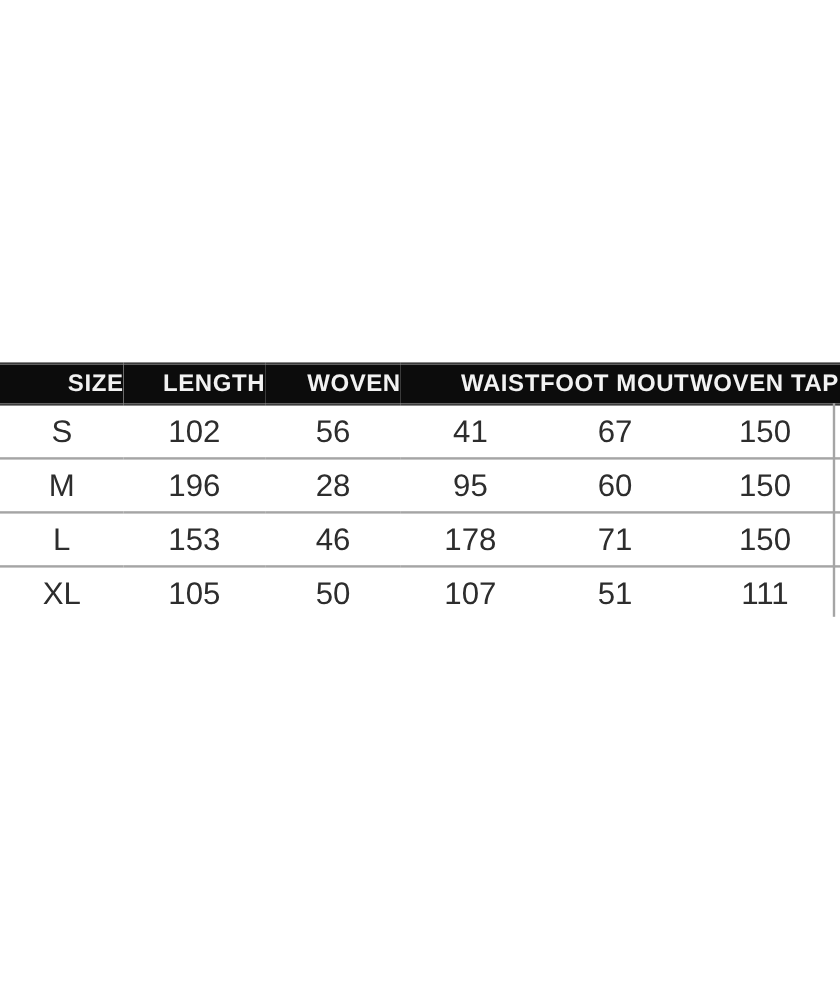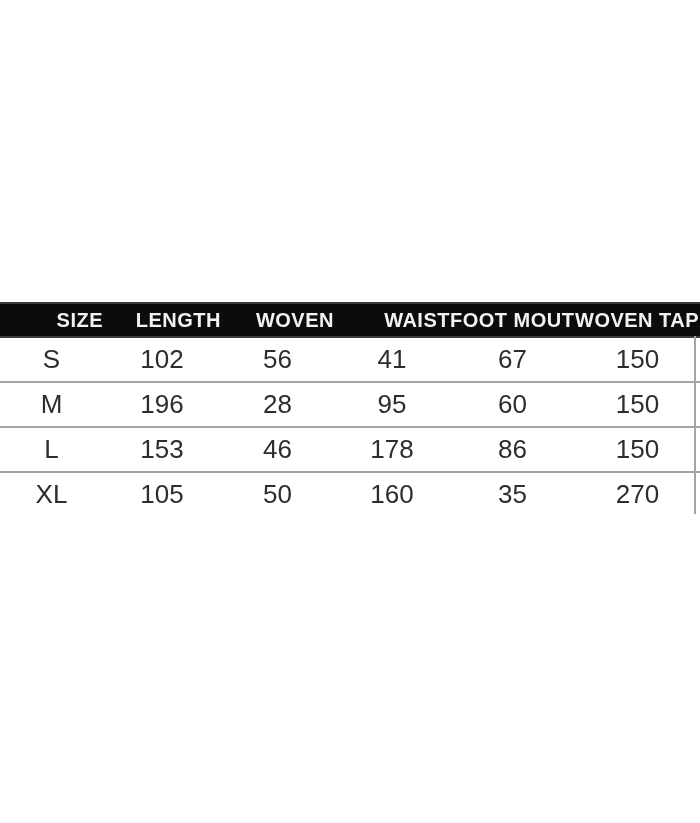--- a/index.html
+++ b/index.html
@@ -102,28 +102,28 @@
           <td>28</td>
           <td>95</td>
           <td>60</td>
           <td>150</td>
         </tr>
         <tr>
           <td>L</td>
           <td>153</td>
           <td>46</td>
           <td>178</td>
-          <td>86</td>
+          <td>71</td>
           <td>150</td>
         </tr>
         <tr>
           <td>XL</td>
           <td>105</td>
           <td>50</td>
-          <td>160</td>
-          <td>35</td>
-          <td>270</td>
+          <td>107</td>
+          <td>51</td>
+          <td>111</td>
         </tr>
       </tbody>
     </table>
     <div class="vline"></div>
   </div>
 </div>
 
 </body></html>

